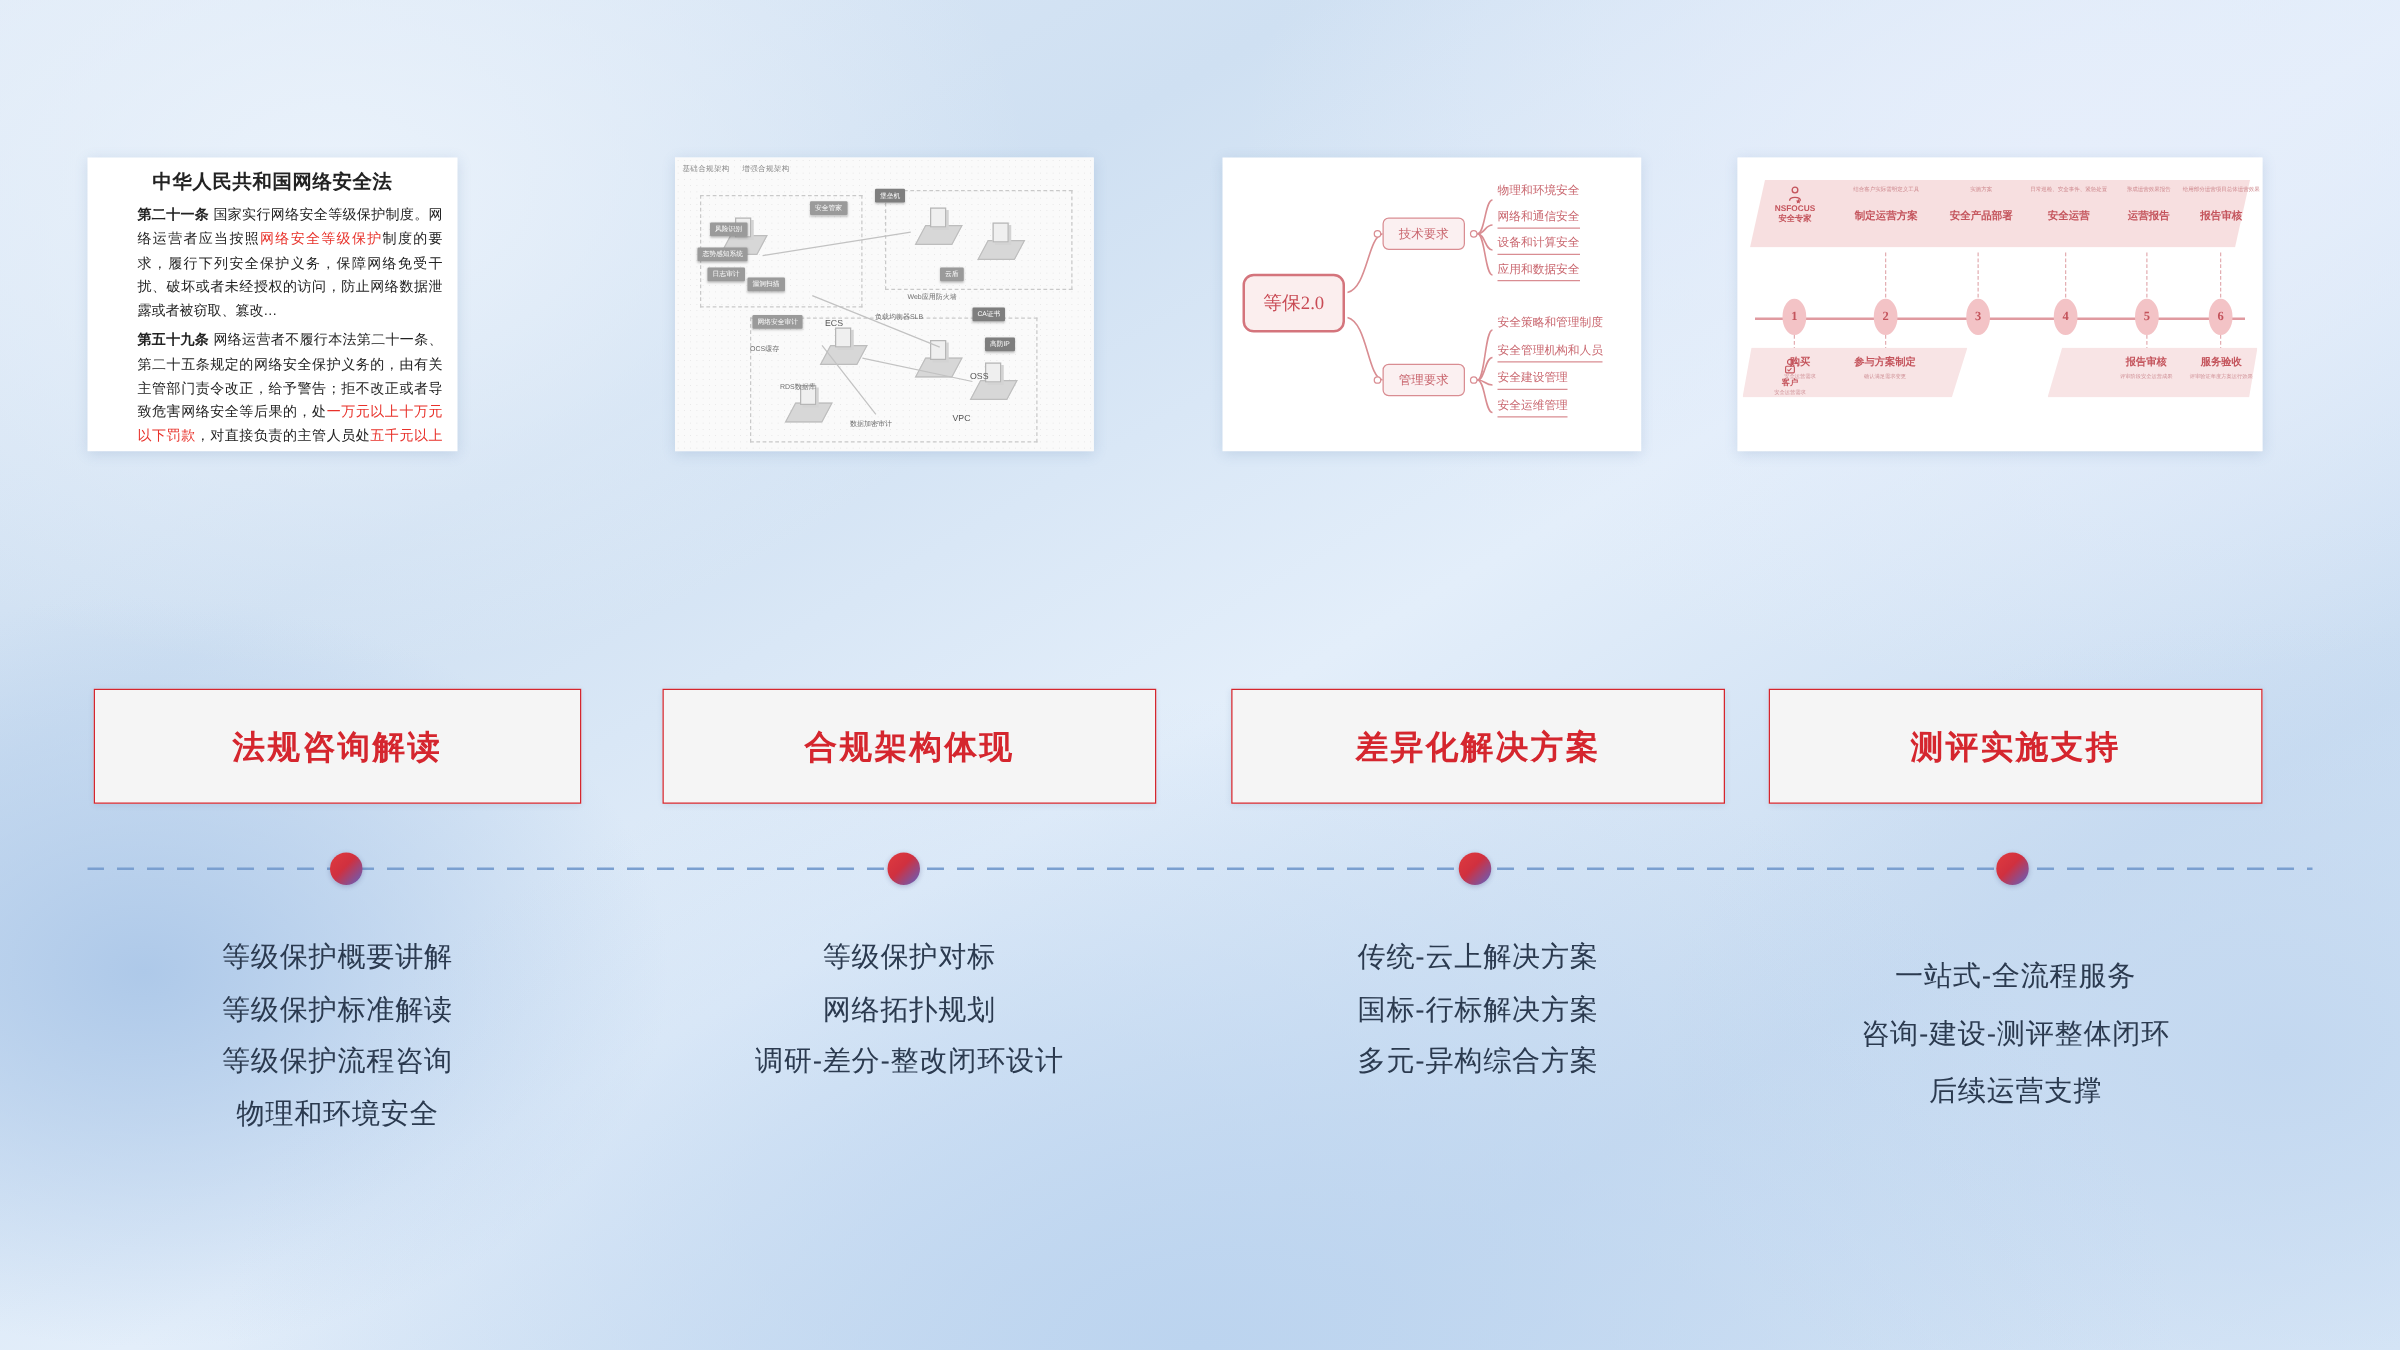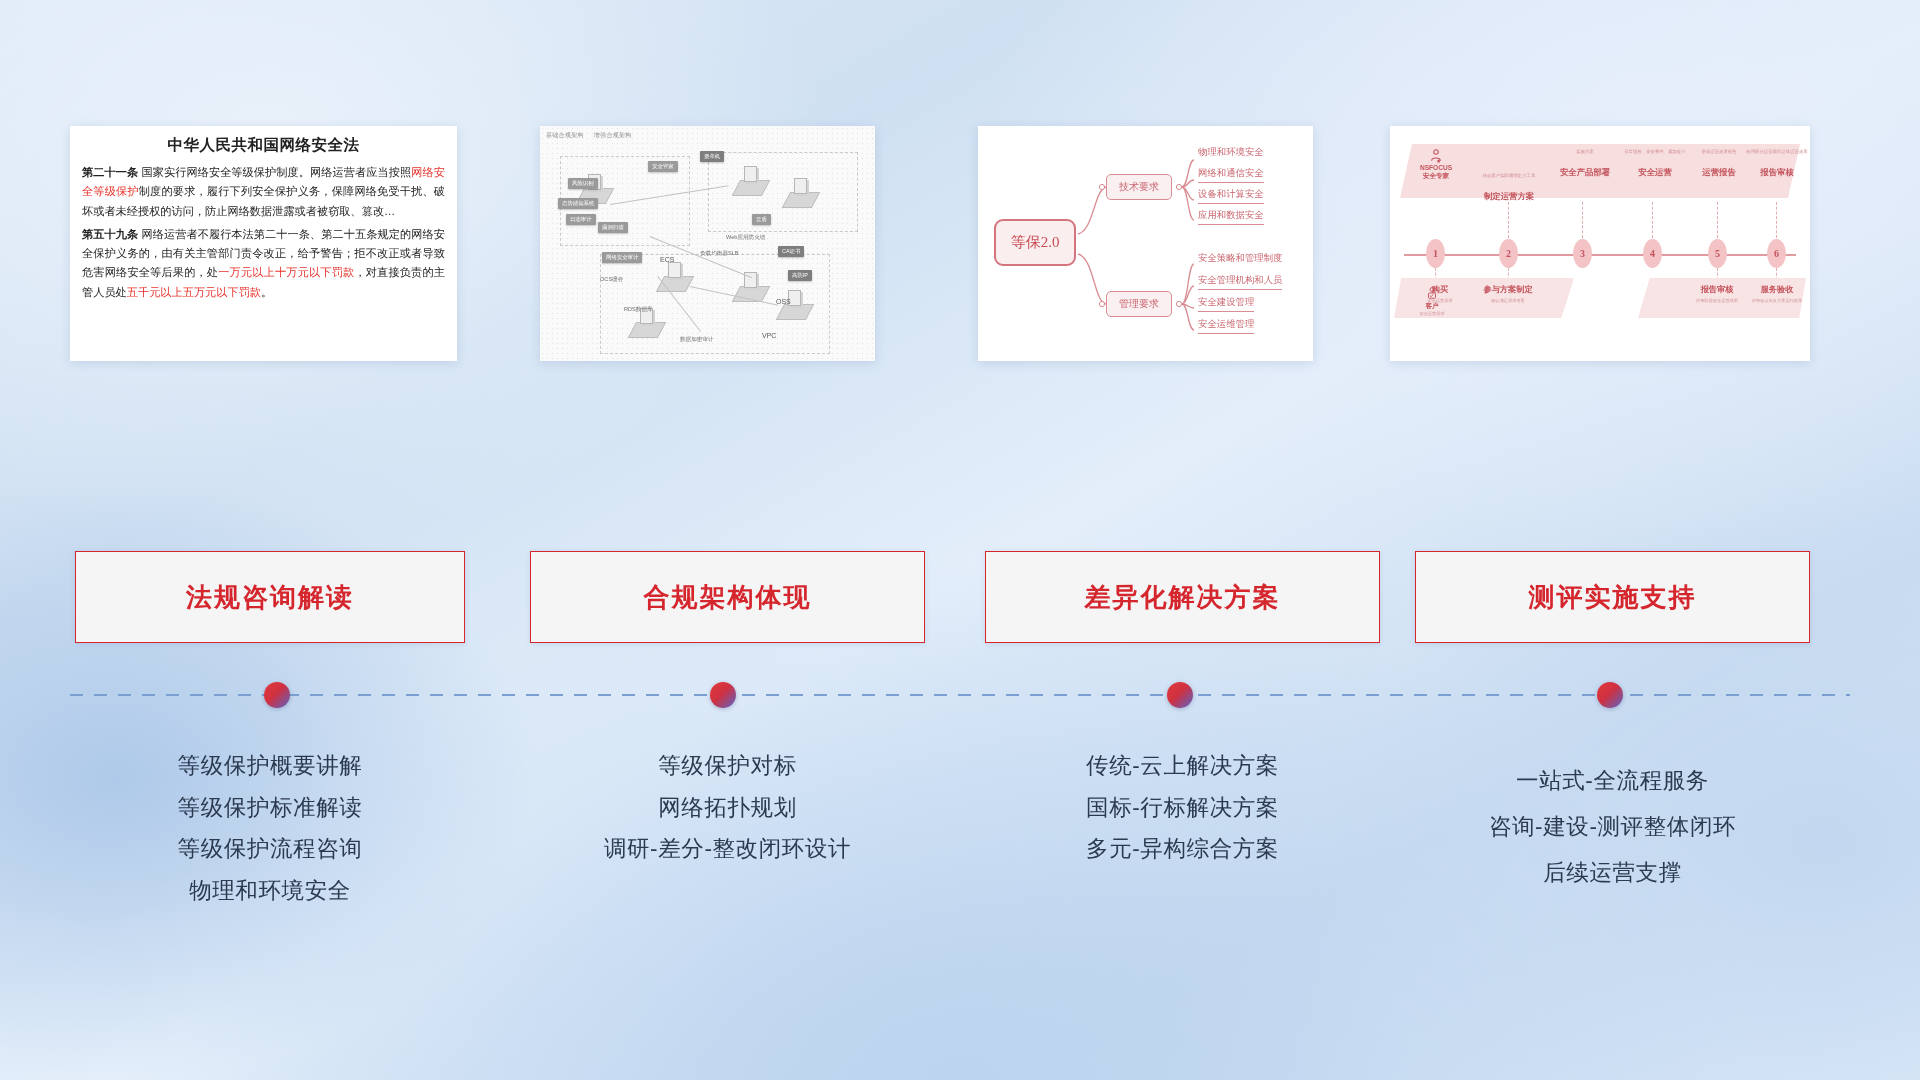--- a/index.html
+++ b/index.html
@@ -17,29 +17,29 @@
   }
   .stage { position: absolute; inset: 0; }
 
   
   .cards { position: absolute; left: 0; top: 126px; width: 1920px; height: 235px; }
   .card {
     position: absolute; top: 0; height: 235px; background: #ffffff;
     box-shadow: 0 2px 10px rgba(70,110,160,.18);
     overflow: hidden;
   }
-  .card.c1 { left: 70px;   width: 387px; }
+  .card.c1 { left: 70px;   width: 296px; }
   .card.c2 { left: 540px;  width: 335px; }
   .card.c3 { left: 978px;  width: 335px; }
   .card.c4 { left: 1390px; width: 420px; }
 
   
   .law { padding: 9px 12px 0 12px; color: #222; }
   .law h3 { text-align: center; font-size: 15.5px; font-weight: 700; letter-spacing: .5px; margin-bottom: 7px; }
-  .law p { font-size: 11.2px; line-height: 1.72; text-align: justify; }
+  .law p { font-size: 11.2px; line-height: 1.72; text-align: justify; margin-left: 28px; }
   .law b { font-weight: 700; }
   .law .rd { color: #e8312a; }
 
   
   .arch { position: relative; width: 100%; height: 100%; background: #fafafa;
           background-image: radial-gradient(#e3e3e3 .6px, transparent .7px);
           background-size: 5px 5px; }
   .arch .atitle { position: absolute; left: 6px; top: 5px; font-size: 6px; color: #8a8a8a; letter-spacing: .3px; }
   .arch .atitle span { margin-right: 10px; }
   .node {
@@ -268,21 +268,21 @@
         <div class="expert">
           <svg width="16" height="16" viewBox="0 0 24 24" style="display:block;margin:0 auto;">
             <circle cx="12" cy="6" r="3.4" fill="none" stroke="#c4545c" stroke-width="1.6"></circle>
             <path d="M5.5 19 C5.5 13.5, 18.5 13.5, 18.5 19" fill="none" stroke="#c4545c" stroke-width="1.6"></path>
             <path d="M16 16.5 l1 2 2 .3 -1.5 1.4 .4 2 -1.9-1 -1.9 1 .4-2 -1.5-1.4 2-.3z" fill="#c4545c"></path>
           </svg>
           <div class="nm">NSFOCUS</div>
           <div class="nm">安全专家</div>
         </div>
 
-        <div class="step" style="left:82px;width:74px;margin-top:24px;">
+        <div class="step" style="left:82px;width:74px;">
           <div class="sub">结合客户实际需明定义工具</div>
           <div class="main">制定运营方案</div>
         </div>
         <div class="step" style="left:158px;width:74px;">
           <div class="sub">实施方案</div>
           <div class="main">安全产品部署</div>
         </div>
         <div class="step" style="left:228px;width:74px;">
           <div class="sub">日常巡检、安全事件、紧急处置</div>
           <div class="main">安全运营</div>

